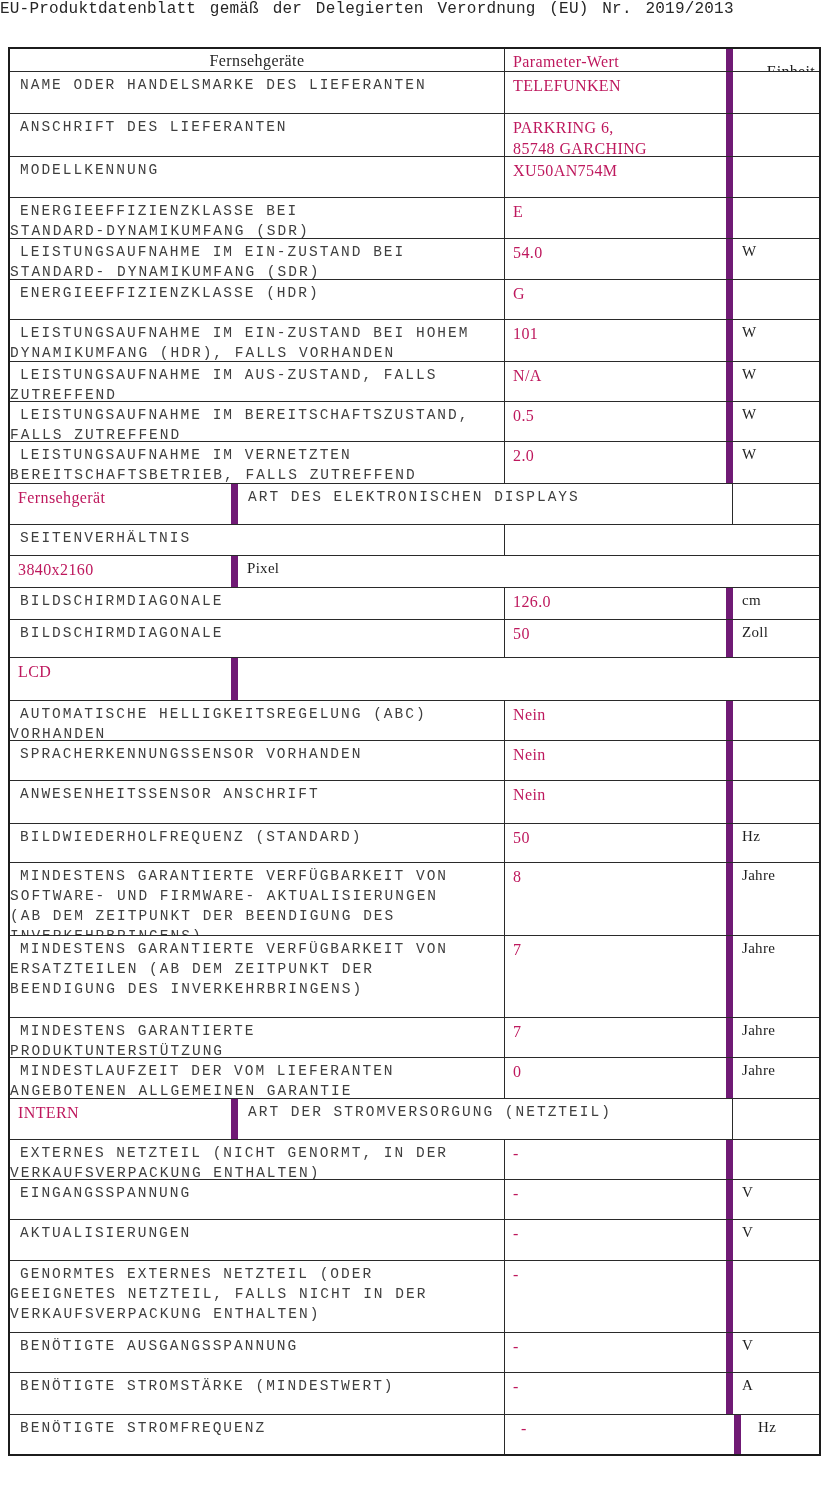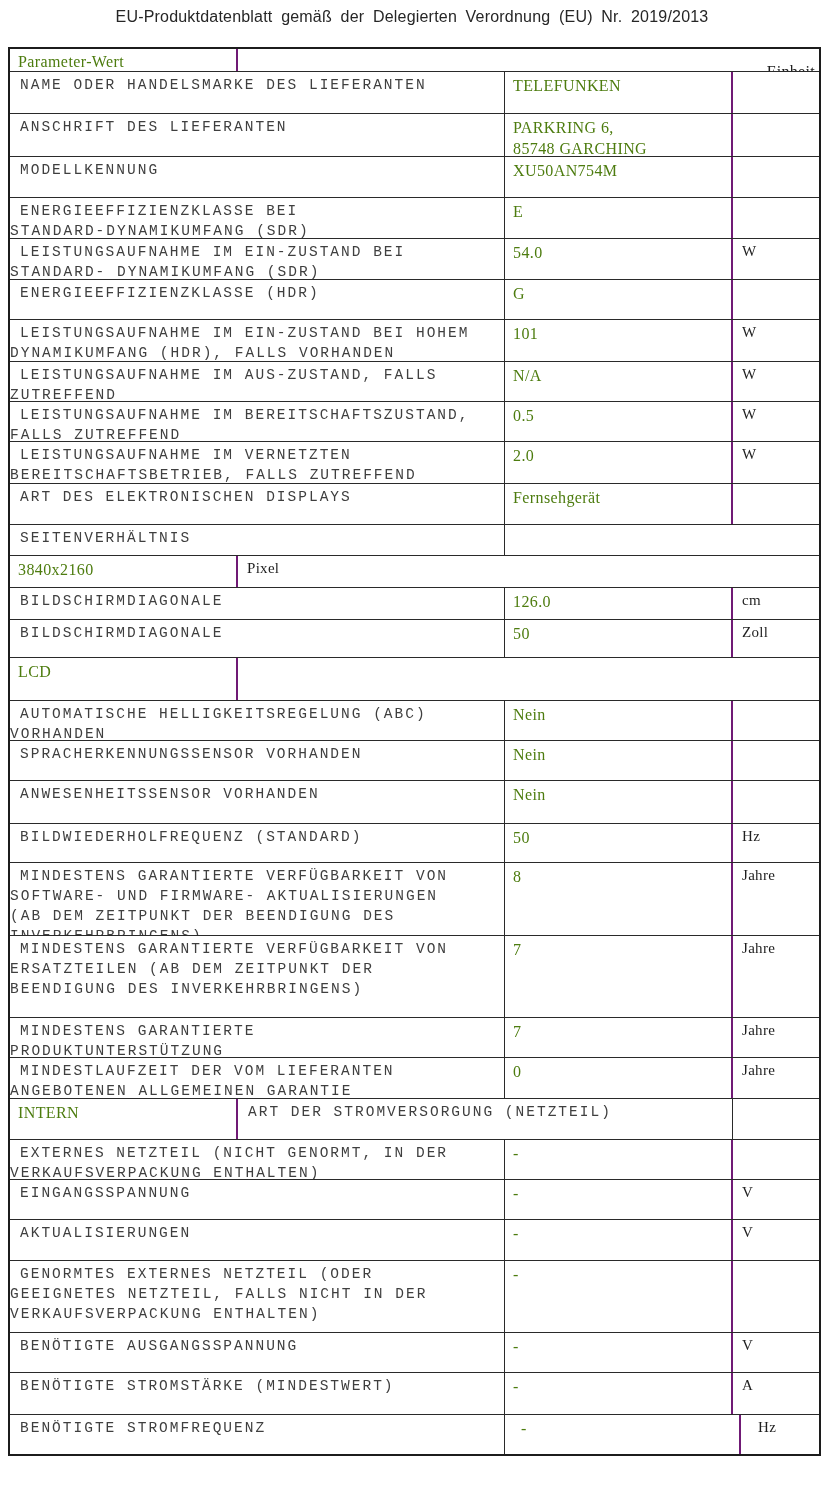--- a/index.html
+++ b/index.html
@@ -10,25 +10,25 @@
   body {
     width: 824px;
     height: 1500px;
     position: relative;
     font-family: "Liberation Serif", serif;
     color: #222222;
     overflow: hidden;
   }
   .doc-title {
     position: absolute;
-    top: 8px;
+    top: 0px;
     left: 0;
     width: 100%;
-    text-align: center;
-    font-family: Liberation Sans, sans-serif;
+    text-align: left;
+    font-family: Liberation Mono, monospace;
     font-size: 16px;
     color: #262626;
     word-spacing: 4px;
     letter-spacing: 0.2px;
   }
   .datasheet {
     position: absolute;
     left: 8px;
     top: 47px;
     width: 813px;
@@ -56,26 +56,26 @@
     font-size: 14.5px;
     letter-spacing: 2px;
     line-height: 20px;
     color: #3f3f3f;
     padding: 3px 0 0 0;
     text-indent: 10px;
     white-space: pre-line;
   }
   .c2 {
     width: 228px;
-    border-right: 2px solid #701a75;
+    border-right: 7px solid #701a75;
     font-family: "Liberation Serif", serif;
     font-size: 16px;
     letter-spacing: 0.4px;
     line-height: 21px;
-    color: #4d7c0f;
+    color: #be185d;
     padding: 3px 0 0 8px;
     white-space: pre-line;
   }
   .c3 {
     flex: 1;
     font-family: "Liberation Serif", serif;
     font-size: 15px;
     letter-spacing: 0.3px;
     color: #1f1f1f;
     padding: 4px 0 0 9px;
@@ -101,20 +101,21 @@
   }
 </style>
 </head>
 <body>
 
 <div class="doc-title">EU-Produktdatenblatt gemäß der Delegierten Verordnung (EU) Nr. 2019/2013</div>
 
 <div class="datasheet">
 
   <div class="row hdr" style="height:23px">
+    <div class="c c1">Fernsehgeräte</div>
     <div class="c c2">Parameter-Wert</div>
     <div class="c c3">Einheit</div>
   </div>
 
   <div class="row" style="height:42px">
     <div class="c c1">NAME ODER HANDELSMARKE DES LIEFERANTEN</div>
     <div class="c c2">TELEFUNKEN</div>
     <div class="c c3"></div>
   </div>
 
@@ -173,22 +174,22 @@
   </div>
 
   <div class="row" style="height:42px">
     <div class="c c1">LEISTUNGSAUFNAHME IM VERNETZTEN
 BEREITSCHAFTSBETRIEB, FALLS ZUTREFFEND</div>
     <div class="c c2">2.0</div>
     <div class="c c3">W</div>
   </div>
 
   <div class="row" style="height:41px">
+    <div class="c c2">Fernsehgerät</div>
     <div class="c c1">ART DES ELEKTRONISCHEN DISPLAYS</div>
-    <div class="c c2">Fernsehgerät</div>
     <div class="c c3"></div>
   </div>
 
   <div class="row" style="height:31px">
     <div class="c c1">SEITENVERHÄLTNIS</div>
     <div class="c c3"></div>
   </div>
 
   <div class="row" style="height:32px">
     <div class="c c2">3840x2160</div>
@@ -220,21 +221,21 @@
     <div class="c c3"></div>
   </div>
 
   <div class="row" style="height:40px">
     <div class="c c1">SPRACHERKENNUNGSSENSOR VORHANDEN</div>
     <div class="c c2">Nein</div>
     <div class="c c3"></div>
   </div>
 
   <div class="row" style="height:43px">
-    <div class="c c1">ANWESENHEITSSENSOR VORHANDEN</div>
+    <div class="c c1">ANWESENHEITSSENSOR ANSCHRIFT</div>
     <div class="c c2">Nein</div>
     <div class="c c3"></div>
   </div>
 
   <div class="row" style="height:39px">
     <div class="c c1">BILDWIEDERHOLFREQUENZ (STANDARD)</div>
     <div class="c c2">50</div>
     <div class="c c3">Hz</div>
   </div>
 

